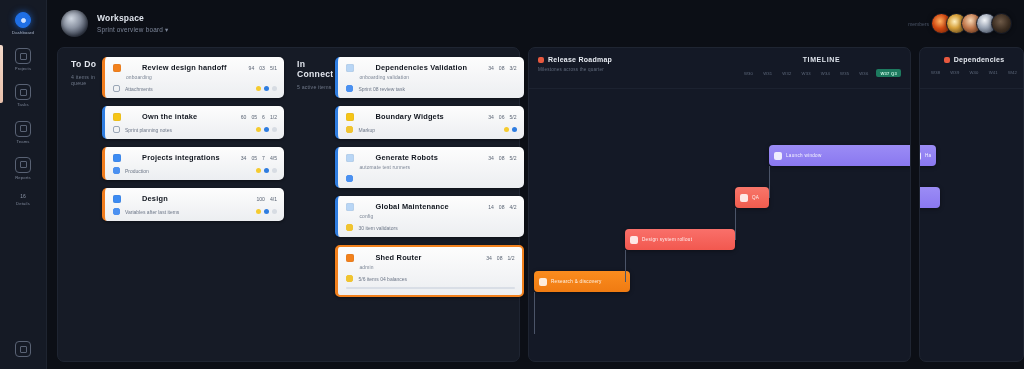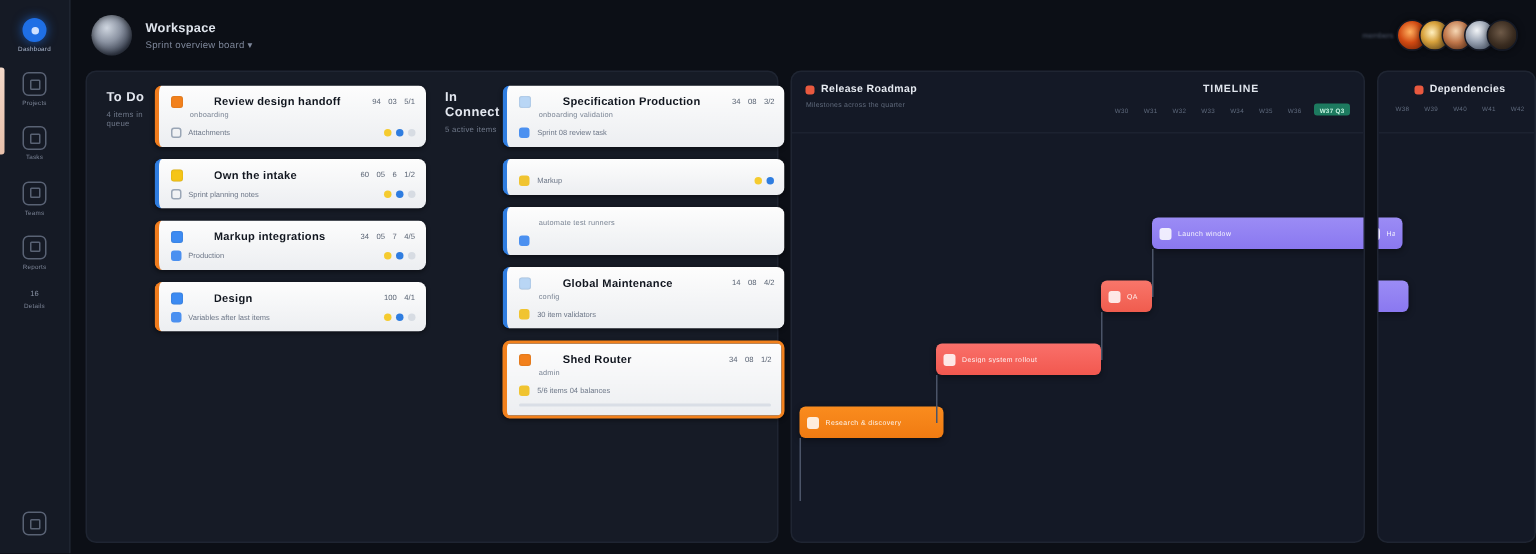--- a/index.html
+++ b/index.html
@@ -308,21 +308,21 @@
                   <span class="dots">
                     <span class="dot y"></span>
                     <span class="dot b"></span>
                     <span class="dot g"></span>
                   </span>
                 </div>
               </div>
               <div class="card lb-orange">
                 <div class="card-row">
                   <span class="chip blue"></span>
-                  <span class="card-title">Markup integrations</span>
+                  <span class="card-title">Projects integrations</span>
                   <span class="card-meta">
                     <span>34</span>
                     <span>05</span>
                     <span>7</span>
                     <span>4/5</span>
                   </span>
                 </div>
                 <div class="card-foot">
                   <span class="foot-ico solid-b"></span>
                   <span class="foot-txt">Production</span>
@@ -356,44 +356,62 @@
           </div>
           <div class="col">
             <div class="col-head">
               <div class="col-title">In Connect</div>
               <div class="col-sub">5 active items</div>
             </div>
             <div class="cards">
               <div class="card lb-blue">
                 <div class="card-row">
                   <span class="chip ltblue"></span>
-                  <span class="card-title">Specification Production</span>
+                  <span class="card-title">Dependencies Validation</span>
                   <span class="card-meta">
                     <span>34</span>
                     <span>08</span>
                     <span>3/2</span>
                   </span>
                 </div>
                 <div class="card-sub">onboarding validation</div>
                 <div class="card-foot">
                   <span class="foot-ico solid-b"></span>
                   <span class="foot-txt">Sprint 08 review task</span>
                 </div>
               </div>
               <div class="card lb-blue">
+                <div class="card-row">
+                  <span class="chip yellow"></span>
+                  <span class="card-title">Boundary Widgets</span>
+                  <span class="card-meta">
+                    <span>34</span>
+                    <span>06</span>
+                    <span>5/2</span>
+                  </span>
+                </div>
                 <div class="card-foot">
                   <span class="foot-ico solid-y"></span>
                   <span class="foot-txt">Markup</span>
                   <span class="dots">
                     <span class="dot y"></span>
                     <span class="dot b"></span>
                   </span>
                 </div>
               </div>
               <div class="card lb-blue">
+                <div class="card-row">
+                  <span class="chip ltblue"></span>
+                  <span class="card-title">Generate Robots</span>
+                  <span class="card-meta">
+                    <span>34</span>
+                    <span>08</span>
+                    <span>5/2</span>
+                  </span>
+                </div>
                 <div class="card-sub">automate test runners</div>
                 <div class="card-foot">
                   <span class="foot-ico solid-b"></span>
                   <span class="foot-txt"></span>
                 </div>
               </div>
               <div class="card lb-blue">
                 <div class="card-row">
                   <span class="chip ltblue"></span>
                   <span class="card-title">Global Maintenance</span>

